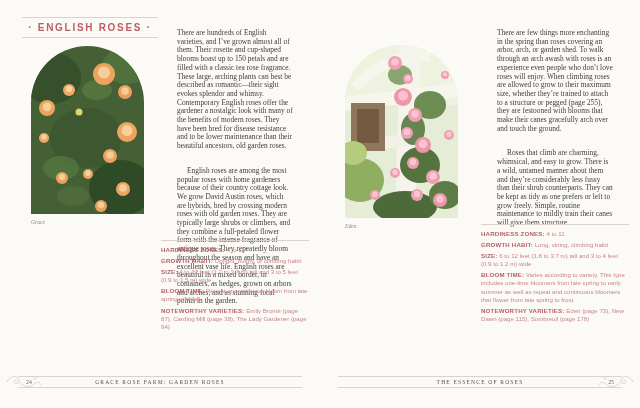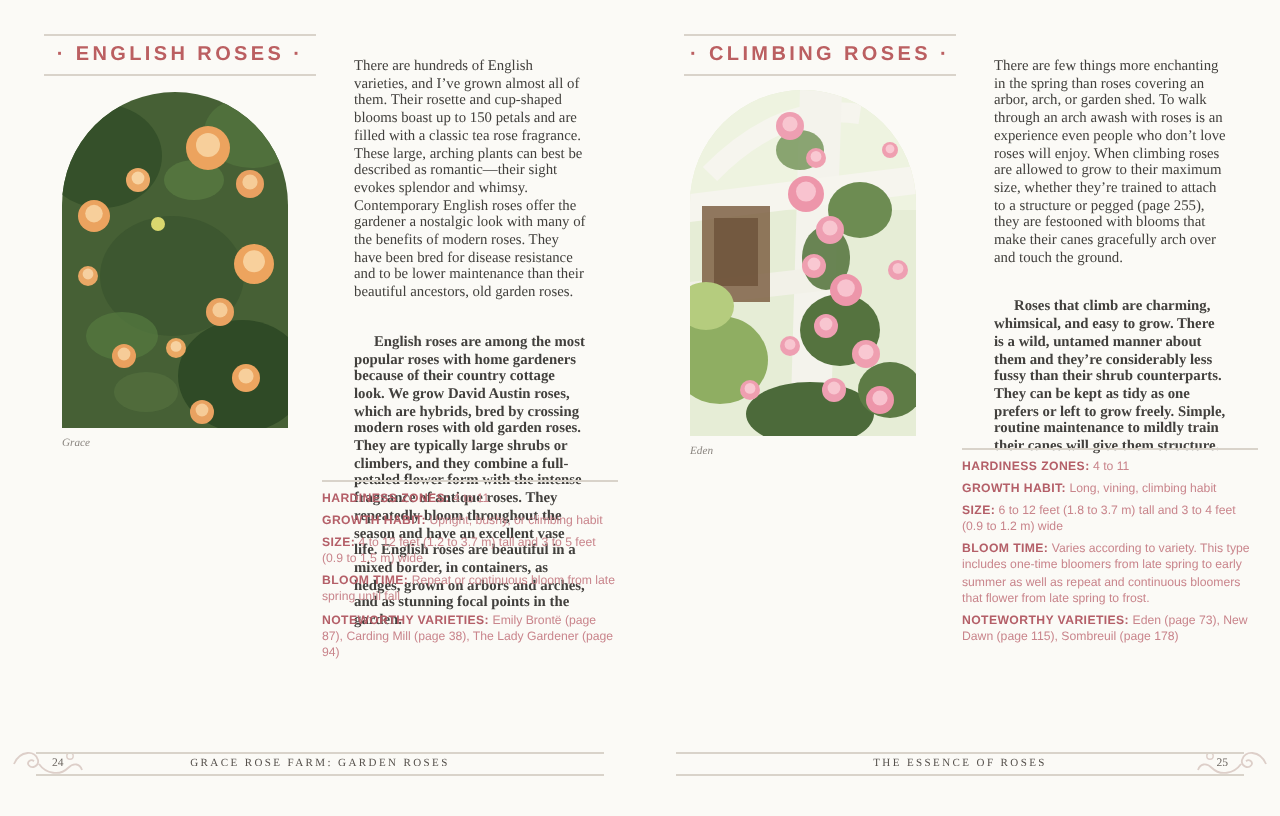--- a/index.html
+++ b/index.html
@@ -19,21 +19,21 @@
   .photo svg { display:block; width:100%; height:100%; }
   .page-right .photo { top:45px; left:25px; height:173px; }
 
   .caption { position:absolute; left:31px; top:219px; font-style:italic;
     font-size:5.6px; color:#8b8680; }
   .page-right .caption { left:25px; top:223px; }
 
   .body-col { position:absolute; top:13px; left:161px; width:148px;
     font-size:7.4px; line-height:8.7px; color:#42403d; }
   .body-col p { margin:16px; }
-  .body-col p + p { text-indent:10px;font-weight:bold; }
+  .body-col p + p { text-indent:10px; }
 
   .info { position:absolute; left:161px; width:148px; border-top:1px solid #d9d3ca;
     padding-top:5px; font-family:"Liberation Sans", sans-serif;
     font-size:6.1px; line-height:8.1px; color:#c9858c; }
   .page-left .info { top:240px; }
   .page-right .info { top:224px; }
   .info p { margin:0 0 3px; }
   .info .label { font-weight:bold; color:#b45f68; letter-spacing:0.2px; }
 
   .footer { position:absolute; top:376px; left:18px; width:284px; height:12px;
@@ -118,23 +118,20 @@
       </svg>
     </div>
     <div class="pagenum">24</div>
     <div class="footer">
       <span class="footer-text">GRACE ROSE FARM: GARDEN ROSES</span>
     </div>
   </div>
 
   <div class="page page-right">
 
-    <div class="title-block">
-      <div class="title">· CLIMBING ROSES ·</div>
-    </div>
 
     <div class="photo">
       <svg viewBox="0 0 113 173" preserveAspectRatio="none">
         <rect width="113" height="173" fill="#e6edd6"></rect>
         <rect width="113" height="60" fill="#eef3e0"></rect>
         <path d="M10 42 Q45 6 85 12" stroke="#f6f5ee" stroke-width="10" fill="none"></path>
         <path d="M55 0 L76 0 L70 173 L50 173 Z" fill="#f4f3ec"></path>
         <path d="M0 52 L113 38 L113 52 L0 66 Z" fill="#f6f5ee"></path>
         <path d="M0 96 L70 88 L70 100 L0 108 Z" fill="#f2f1e8"></path>
         <rect x="6" y="58" width="34" height="48" fill="#7e6044" opacity="0.85"></rect>

